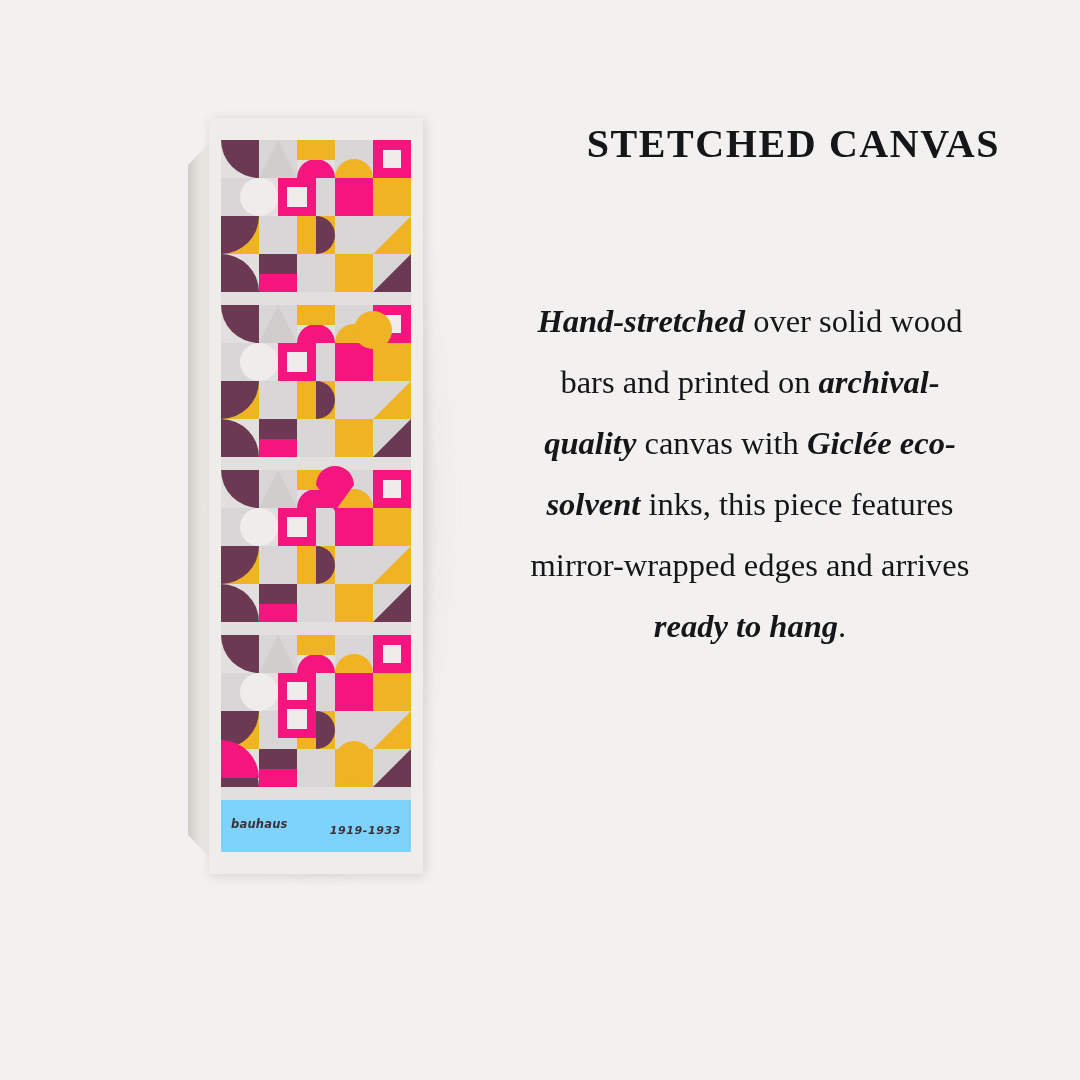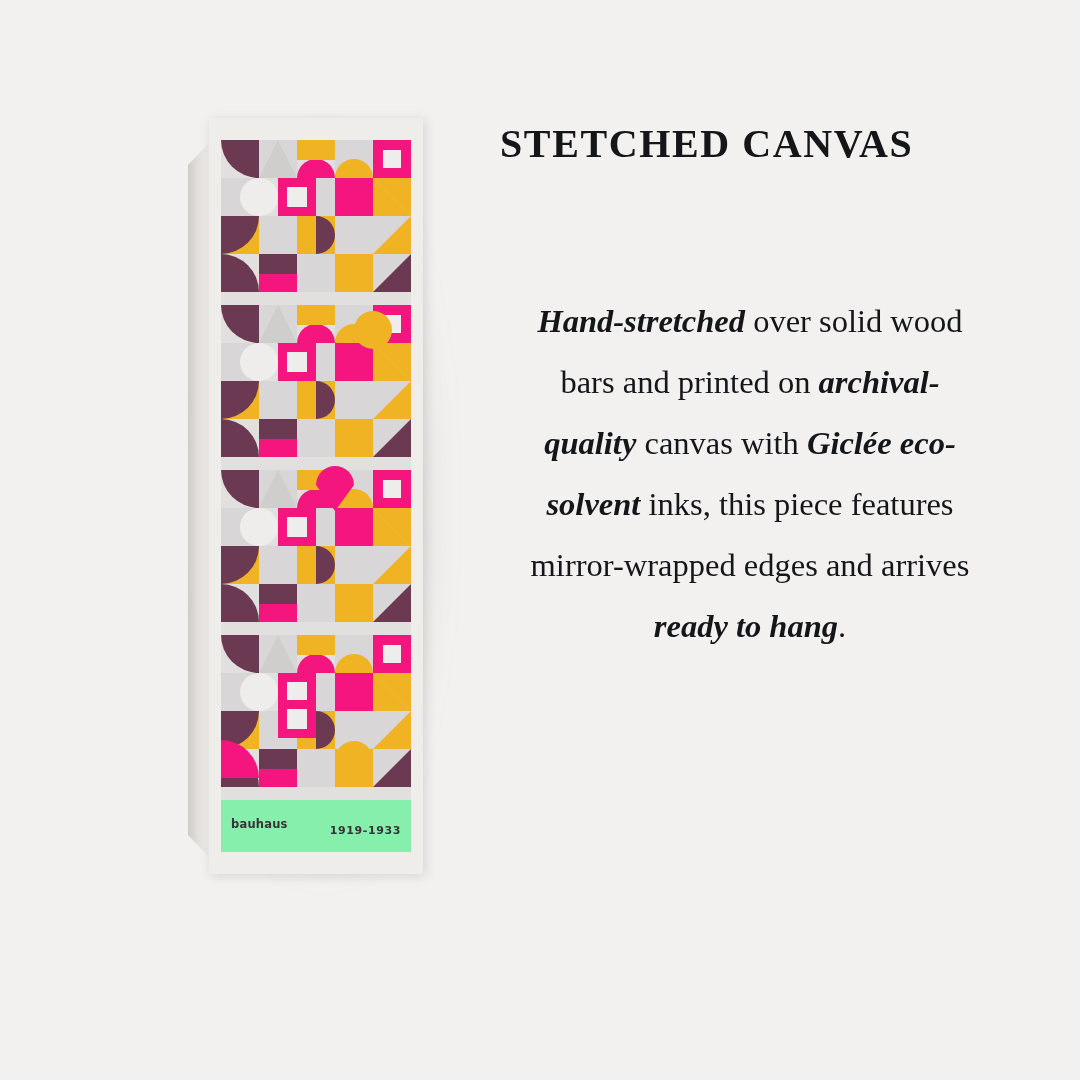--- a/index.html
+++ b/index.html
@@ -52,22 +52,23 @@
     height: 756px;
     background: #efedea;
     box-shadow: 2px 2px 10px rgba(90,85,82,0.18);
   }
   #poster-art {
     position: absolute;
     left: 12px;
     top: 22px;
     width: 190px;
     height: 712px;
-    background: #86efac;
+    background: #7dd3fc;
     overflow: hidden;
+    font-style: italic;
   }
   #pattern-area {
     position: absolute;
     left: 0;
     top: 0;
     width: 190px;
     height: 660px;
   }
   #pattern-area svg { display: block; }
 
@@ -102,21 +103,21 @@
     left: 500px;
     top: 120px;
     width: 500px;
   }
   #headline {
     font-family: "Liberation Serif", serif;
     font-weight: 700;
     font-size: 40px;
     letter-spacing: 1.6px;
     color: #15161a;
-    text-align: left;
+    text-align: right;
     margin: 0;
     white-space: nowrap;
   }
   #body-copy {
     margin: 16px;
     padding-top: 108px;
     font-family: "Liberation Serif", serif;
     font-size: 32.5px;
     line-height: 61px;
     color: #15161a;

